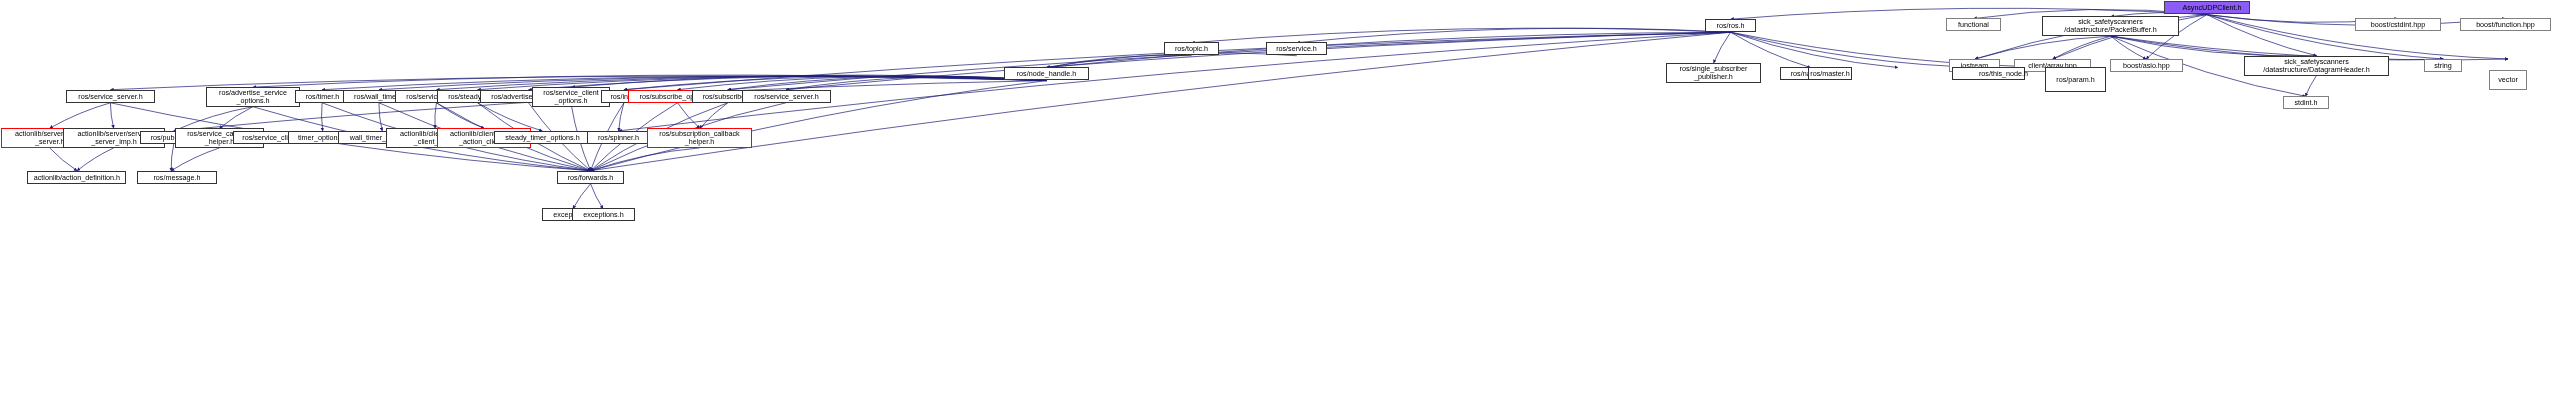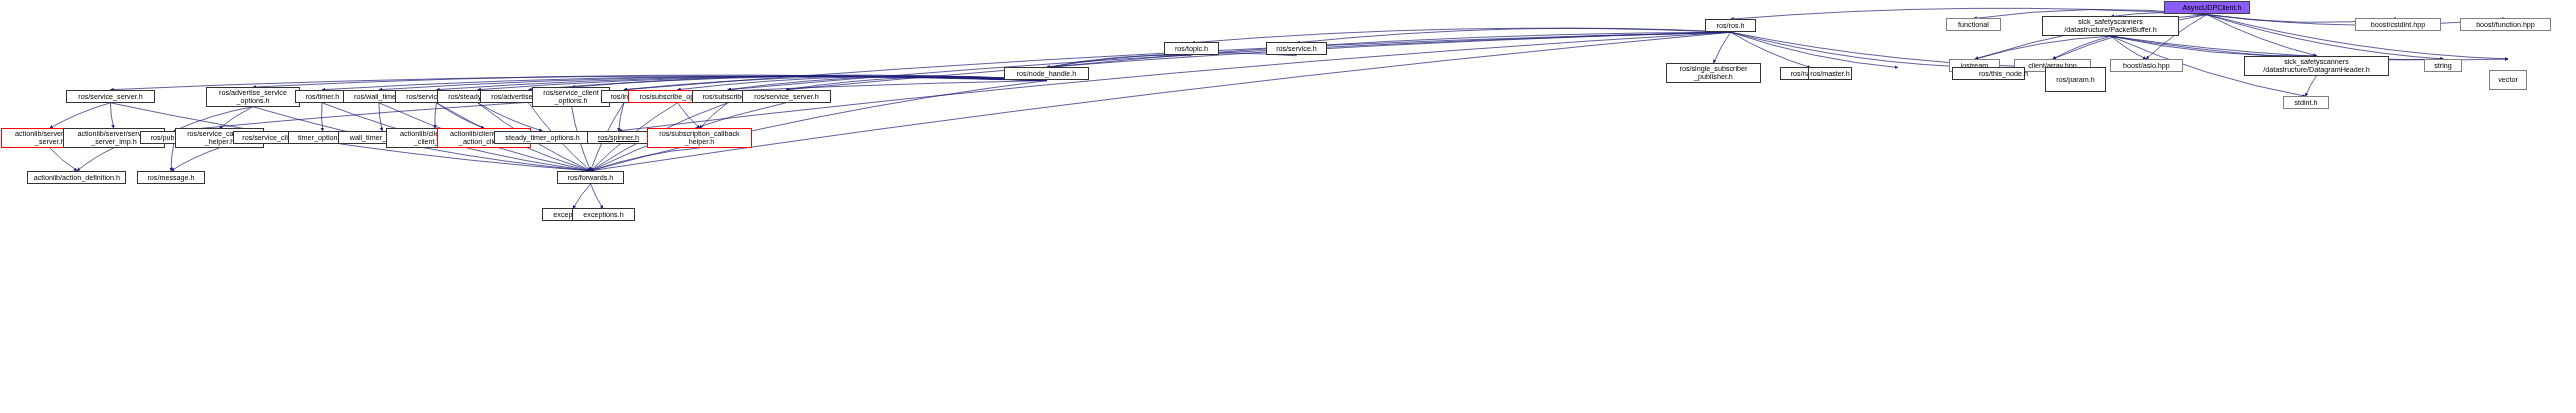--- a/index.html
+++ b/index.html
@@ -172,23 +172,23 @@
       <div class="node strong" style="left: 175px; top: 128px; width: 89px; height: 19.6px;">ros/service_callback
 _helper.h</div>
       <div class="node strong" style="left: 233px; top: 131px; width: 80px; height: 13px;">ros/service_client.h</div>
       <div class="node strong" style="left: 288px; top: 131px; width: 69px; height: 13px;">timer_options.h</div>
       <div class="node strong" style="left: 338px; top: 131px; width: 89px; height: 13px;">wall_timer_options.h</div>
       <div class="node strong" style="left: 386px; top: 128px; width: 98px; height: 19.6px;">actionlib/client/service
 _client_imp.h</div>
       <div class="node red" style="left: 437px; top: 128px; width: 94px; height: 19.6px;">actionlib/client/simple
 _action_client.h</div>
       <div class="node strong" style="left: 494px; top: 131px; width: 97px; height: 13px;">steady_timer_options.h</div>
-      <div class="node strong" style="left: 587px; top: 131px; width: 63px; height: 13px; text-decoration: underline;">ros/spinner.h</div>
+      <div class="node strong" style="left: 587px; top: 131px; width: 63px; height: 13px;">ros/spinner.h</div>
       <div class="node red" style="left: 647px; top: 128px; width: 105px; height: 19.6px;">ros/subscription_callback
 _helper.h</div>
       <div class="node strong" style="left: 27.4px; top: 171px; width: 99px; height: 13px;">actionlib/action_definition.h</div>
-      <div class="node strong" style="left: 137px; top: 171px; width: 68px; height: 13px;">ros/message.h</div>
+      <div class="node strong" style="left: 137px; top: 171px; width: 80px; height: 13px;">ros/message.h</div>
       <div class="node strong" style="left: 557px; top: 171px; width: 67px; height: 13px;">ros/forwards.h</div>
       <div class="node strong" style="left: 542px; top: 208px; width: 63px; height: 13px;">exceptions.h</div>
       <div class="node strong" style="left: 572px; top: 208px; width: 63px; height: 13px;">exceptions.h</div>
     </div>
 </div>
 
 
 </body></html>

